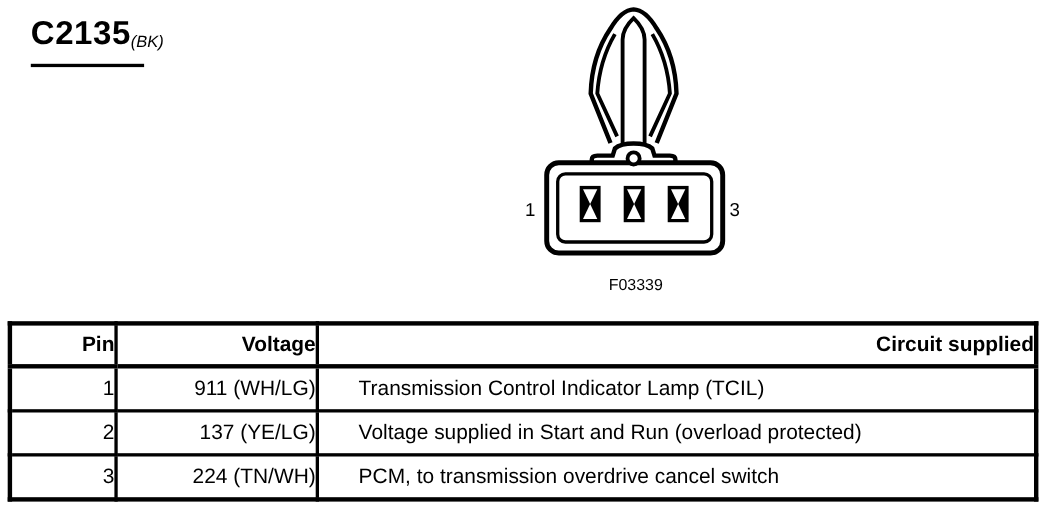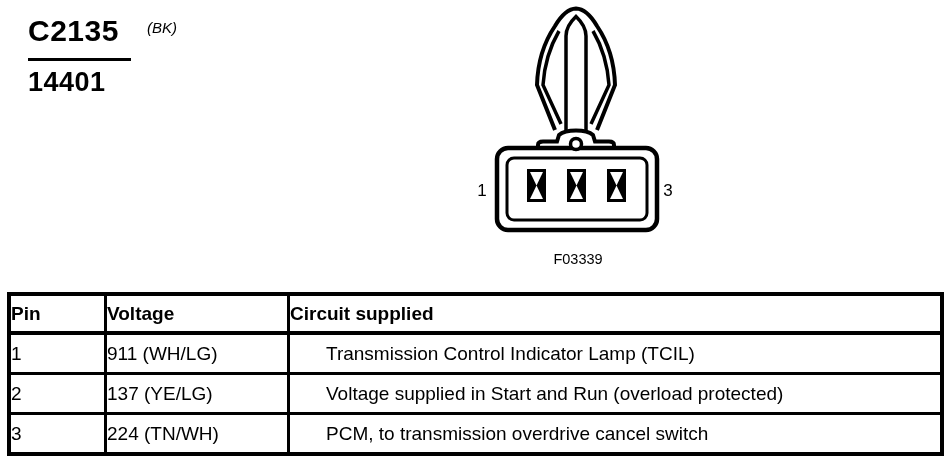--- a/index.html
+++ b/index.html
@@ -7,21 +7,21 @@
     width: 951px; height: 466px;
     background: #ffffff;
     color: #000000;
     font-family: "Liberation Sans", sans-serif;
     position: relative;
     overflow: hidden;
   }
 
   
   .title-block { position: absolute; left: 28px; top: 16px; }
-  .title-row { display: flex; align-items: flex-start; gap: 28px; }
+  .title-row { display: flex; align-items: flex-end; gap: 0; }
   .conn-id { font-size: 30px; font-weight: bold; line-height: 1; letter-spacing: 0.5px; }
   .conn-color { font-size: 15px; line-height: 1; margin-top: 4px; font-style: italic; }
   .title-underline { width: 103px; height: 3px; background: #000; margin-top: 12px; }
   .part-number { font-size: 27px; font-weight: bold; line-height: 27px; margin-top: 8px; letter-spacing: 0.5px; }
   .description { margin-top: 26px; font-size: 17.5px; line-height: 21.5px; }
 
   
   .figure { position: absolute; left: 470px; top: 5px; width: 210px; height: 270px; }
   .figure svg { display: block; }
   .fig-label { font-size: 17px; fill: #000; }
@@ -30,21 +30,21 @@
   
   .pinout { position: absolute; left: 7px; top: 292px; }
   table.pinout-table {
     border-collapse: collapse;
     table-layout: fixed;
     width: 937px;
     border: 4px solid #000;
   }
   .pinout-table th, .pinout-table td {
     border: 3px solid #000;
-    text-align: left;
+    text-align: right;
     vertical-align: middle;
     font-size: 19px;
     padding: 0;
     overflow: hidden;
     white-space: nowrap;
   }
   .pinout-table thead th { height: 35px; font-weight: bold; border-bottom: 4px solid #000; }
   .pinout-table tbody td { height: 37px; font-weight: normal; }
   .col-pin { width: 93px; }
   .col-circuit { width: 180px; }
@@ -53,21 +53,20 @@
 </style>
 </head>
 <body>
 
 <div class="title-block">
   <div class="title-row">
     <span class="conn-id">C2135</span>
     <span class="conn-color">(BK)</span>
   </div>
   <div class="title-underline"></div>
-  <div class="part-number">14401</div>
 </div>
 
 <div class="figure">
   <svg width="210" height="270" viewBox="0 0 210 270">
 
     <path d="M 85,125 L 67,80 Q 68,46 85,21 Q 95,4 106,3.5 Q 117,4 127,21 Q 144,46 145,80 L 127,125" fill="#ffffff" stroke="#000000" stroke-width="4" stroke-linejoin="miter"></path>
 
     <path d="M 89,26 Q 75,50 73,80 L 91,119" fill="none" stroke="#000000" stroke-width="3.5"></path>
     <path d="M 123,26 Q 137,50 139,80 L 121,119" fill="none" stroke="#000000" stroke-width="3.5"></path>
 

